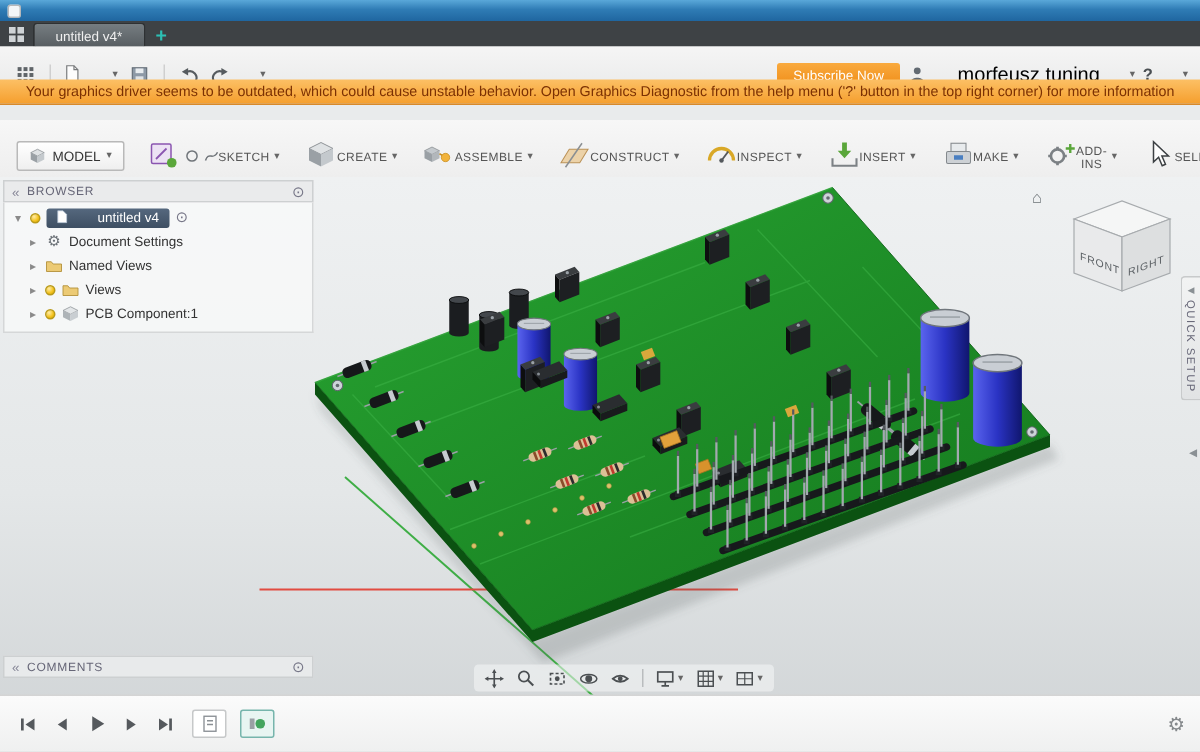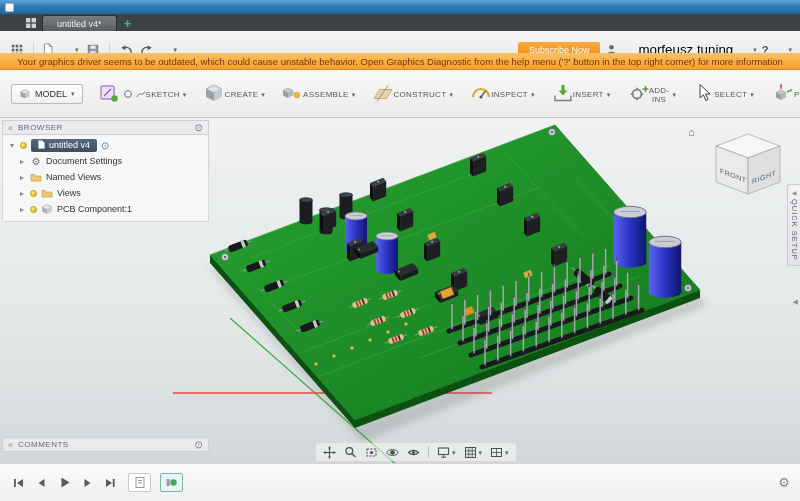--- a/index.html
+++ b/index.html
@@ -7,21 +7,21 @@
   body { position:relative; font-family:"Liberation Sans", sans-serif; background:#e9ebec; }
   button { background:none; border:none; font-family:inherit; cursor:default; }
 
   
   .titlebar { position:absolute; top:0; left:0; right:0; height:14px;
     background:linear-gradient(#5aa8d9 0%, #2f7cb5 45%, #1f66a0 100%);
     color:#fff; font-size:9px; display:flex; align-items:center; gap:4px; padding:0 5px; }
   .app-icon { width:9px; height:9px; background:#f4f6f8; border-radius:2px; box-shadow:0 0 0 1px rgba(0,0,0,.25) inset; }
 
   .tabbar { position:absolute; top:14px; left:0; right:0; height:17px; background:#3e4245;
-    display:flex; align-items:flex-end; padding-left:20px; }
+    display:flex; align-items:flex-end; padding-left:0; }
   .tab-home { width:22px; height:16px; display:flex; align-items:center; justify-content:center; }
   .tab { height:16px; background:linear-gradient(#767d81,#585e62); color:#f0f0f0; font-size:9px;
     display:flex; align-items:center; padding:0 14px; border-radius:3px 3px 0 0; border:1px solid #2e3133; border-bottom:none; }
   .newtab { width:22px; height:16px; color:#2cc0b4; font-size:13px; font-weight:bold;
     display:flex; align-items:center; justify-content:center; }
 
   .toolbar { position:absolute; top:31px; left:0; right:0; height:38px;
     background:linear-gradient(#f5f5f5,#e7e8e8); border-bottom:1px solid #d2d2d2;
     display:flex; align-items:center; gap:5px; padding:0 8px; font-size:9px; color:#333; }
   .tbtn { height:18px; min-width:18px; display:flex; align-items:center; justify-content:center; gap:20px; border-radius:2px; }
@@ -30,21 +30,21 @@
   .subscribe { background:linear-gradient(#f9aa3e,#ef8c17); color:#fff; padding:3px 11px; border-radius:2px; font-size:9px; }
   .caret { font-size:7px; color:#666; line-height:1; }
   .help-q { font-size:11px; font-weight:bold; color:#4a4f53; }
 
   .warnbar { position:absolute; top:53px; left:0; right:0; height:17px;
     background:linear-gradient(#fcc065,#f59f2e); border-bottom:1px solid #d8892a;
     color:#7c3103; font-size:9.5px; display:flex; align-items:center; justify-content:center;
     white-space:nowrap; overflow:hidden; }
 
   
-  .ribbon { position:absolute; top:70px; left:0; right:0; height:48px;
+  .ribbon { position:absolute; top:80px; left:0; right:0; height:48px;
     background:linear-gradient(#f7f7f7,#ececec); border-bottom:1px solid #c8c8c8;
     display:flex; align-items:stretch; padding:0 4px; }
   .model-btn { align-self:center; display:flex; align-items:center; gap:4px;
     background:linear-gradient(#fff,#efefef); border:1px solid #b9b9b9; border-radius:2px;
     padding:3px 7px; font-size:9px; color:#333; margin:0 7px; }
   .rgroup { display:flex; flex-direction:row; align-items:center; padding:3px 8px 2px; }
   .gicons { height:27px; display:flex; align-items:center; gap:3px; }
   .glabel { font-size:8px; color:#555; letter-spacing:.3px; display:flex; align-items:center; gap:3px; margin-top:1px; }
   .gsep { width:1px; background:#dadada; margin:5px 0; }
 
@@ -61,21 +61,21 @@
     display:flex; align-items:center; gap:5px; padding:0 5px; color:#667; font-size:8px; }
   .ph-collapse { color:#889; font-size:9px; }
   .ph-title { letter-spacing:.5px; }
   .ph-target { color:#778; font-size:10px; }
   .panel-body { background:rgba(248,249,249,.82); border:1px solid #d5d7d8; border-top:none; padding:2px 0 4px; }
   .trow { height:16px; display:flex; align-items:center; gap:4px; padding:0 5px; }
   .trow.child { padding-left:15px; }
   .twist { width:8px; color:#8a8a8a; font-size:8px; text-align:center; }
   .bulb { width:7px; height:7px; border-radius:50%;
     background:radial-gradient(circle at 35% 30%, #ffeca6, #f4c21c 60%, #caa10e); border:1px solid #b99a1a; }
-  .rootpill { display:flex; align-items:center; gap:4px; background:linear-gradient(#55687e,#3e4f63);
+  .rootpill { display:flex; align-items:center; gap:20px; background:linear-gradient(#55687e,#3e4f63);
     color:#fff; border-radius:2px; padding:1px 7px 2px; font-size:9px; }
   .ticon { width:12px; display:flex; justify-content:center; align-items:center; color:#6a7076; font-size:10px; }
 
   .browser-panel { top:2px; left:2px; }
   .comments-panel { top:319px; left:2px; }
 
   .navbar { position:absolute; left:316px; top:325px; height:18px; z-index:4;
     display:flex; align-items:center; gap:8px; padding:0 7px;
     background:rgba(246,247,247,.55); border-radius:3px; }
   .nbtn { display:flex; align-items:center; gap:2px; }
@@ -302,20 +302,35 @@
         </svg>
       </button>
     </div>
     <button class="glabel">
       <span>INSERT</span>
       <span class="caret">▾</span>
     </button>
   </div>
   <div class="gsep"></div>
 
+  <div class="rgroup">
+    <div class="gicons">
+      <button>
+        <svg width="22" height="22" viewBox="0 0 22 22">
+          <rect x="7" y="3.5" width="10" height="5.5" fill="#e8ebed" stroke="#84898d" stroke-width="0.7"></rect>
+          <rect x="4" y="9" width="16" height="8" rx="1" fill="#cdd1d5" stroke="#84898d" stroke-width="0.7"></rect>
+          <rect x="9" y="11.5" width="6" height="3" fill="#4a7fc1"></rect>
+        </svg>
+      </button>
+    </div>
+    <button class="glabel">
+      <span>MAKE</span>
+      <span class="caret">▾</span>
+    </button>
+  </div>
   <div class="gsep"></div>
 
   <div class="rgroup">
     <div class="gicons">
       <button>
         <svg width="22" height="22" viewBox="0 0 22 22">
           <circle cx="10" cy="12" r="4.4" fill="none" stroke="#7c8185" stroke-width="1.8"></circle>
           <line x1="10" y1="5.8" x2="10" y2="8" stroke="#7c8185" stroke-width="1.8"></line>
           <line x1="10" y1="16" x2="10" y2="18.2" stroke="#7c8185" stroke-width="1.8"></line>
           <line x1="3.8" y1="12" x2="6" y2="12" stroke="#7c8185" stroke-width="1.8"></line>

